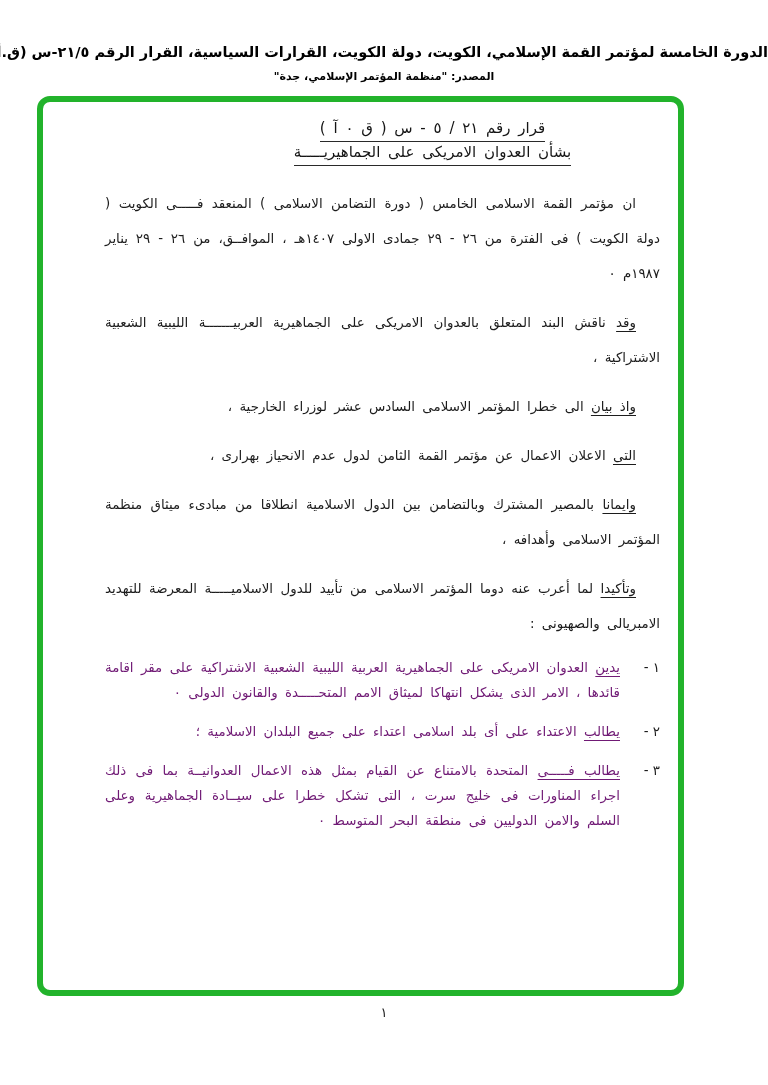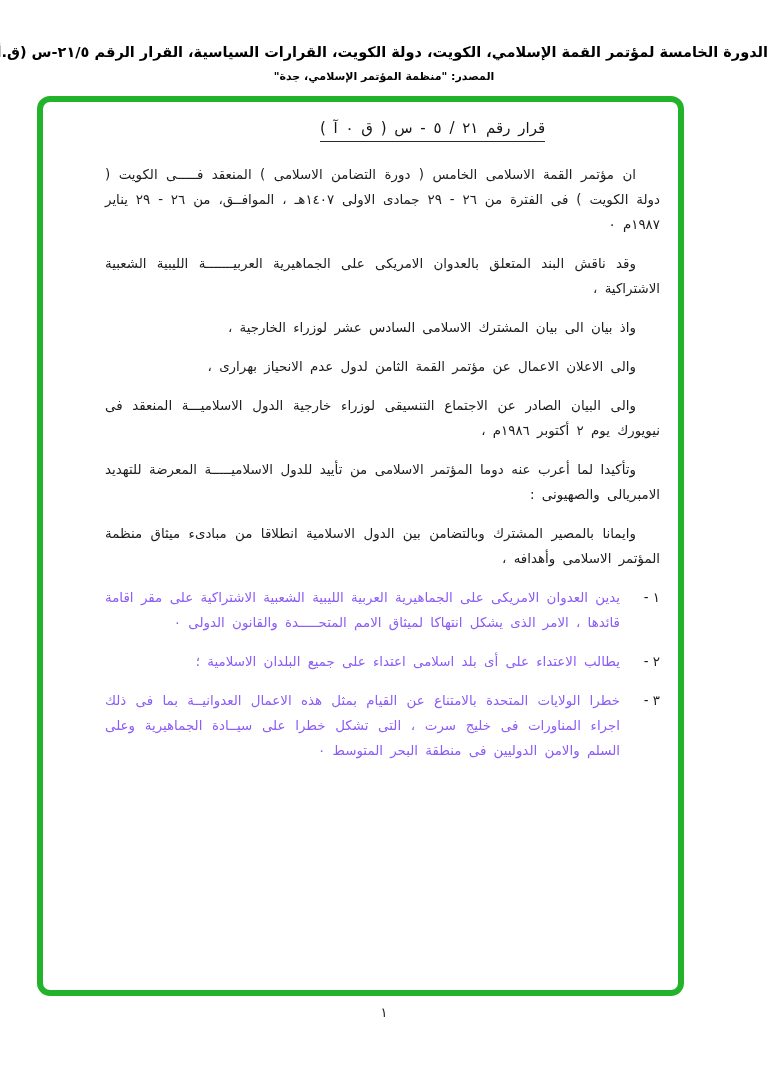--- a/index.html
+++ b/index.html
@@ -38,91 +38,92 @@
     font-size: 15px; color: #151515;
     border-bottom: 1.6px solid #2a2a2a;
     padding-bottom: 4px;
     word-spacing: 3px;
   }
   .title-block > div { display: block; }
 
   .para {
     margin: 0 0 14px 0;
     font-size: 13.4px;
-    line-height: 25px;
+    line-height: 35px;
     text-align: justify;
     text-align-last: right;
     text-indent: 24px;
     word-spacing: 3px;
     color: #1c1c1c;
   }
   .lead {
+    text-decoration: underline;
     text-decoration-thickness: 1.4px;
     text-underline-offset: 4px;
   }
 
   .item { display: flex; margin: 0 0 14px 0; }
   .item-number {
     flex: 0 0 40px;
     font-size: 13.4px; line-height: 25px;
     white-space: nowrap;
   }
   .item-text {
     flex: 1; margin: 0;
     font-size: 13.4px; line-height: 25px;
     text-align: justify; text-align-last: right;
-    word-spacing: 3px; color: #8b5cf6;
+    word-spacing: 3px; color: #701a75;
   }
 
   .page-number { direction: rtl; text-align: center; font-size: 13px; margin-top: 9px; color: #222; }
 </style>
 </head>
 <body>
 
 <div class="page">
 
   <div class="header">
     <div class="header-line1">الدورة الخامسة لمؤتمر القمة الإسلامي، الكويت، دولة الكويت، القرارات السياسية، القرار الرقم ٢١/٥-س (ق.أ)</div>
     <div class="header-line2">المصدر: "منظمة المؤتمر الإسلامي، جدة"</div>
   </div>
 
   <div class="green-box" style="border-color: rgb(34, 179, 43);">
 
     <div class="title-block">
       <div><span class="title-line">قرار رقم ٢١ / ٥ - س ( ق ٠ آ )</span></div>
+      <div><span class="title-line">بشأن العدوان الامريكى على الجماهيريـــــة</span></div>
     </div>
 
     <p class="para"><span class="lead"></span><span>ان مؤتمر القمة الاسلامى الخامس ( دورة التضامن الاسلامى ) المنعقد فـــــى الكويت ( دولة الكويت ) فى الفترة من ٢٦ - ٢٩ جمادى الاولى ١٤٠٧هـ ، الموافــق، من ٢٦ - ٢٩ يناير ١٩٨٧م ٠</span></p>
 
     <p class="para"><span class="lead">وقد</span><span> ناقش البند المتعلق بالعدوان الامريكى على الجماهيرية العربيـــــــة الليبية الشعبية الاشتراكية ،</span></p>
 
-    <p class="para"><span class="lead">واذ بيان</span><span> الى بيان المشترك الاسلامى السادس عشر لوزراء الخارجية ،</span></p>
+    <p class="para"><span class="lead">واذ بيان</span><span> الى خطرا المؤتمر الاسلامى السادس عشر لوزراء الخارجية ،</span></p>
 
 
-    <p class="para"><span class="lead">والى</span><span> الاعلان الاعمال عن مؤتمر القمة الثامن لدول عدم الانحياز بهرارى ،</span></p>
+    <p class="para"><span class="lead">التى</span><span> الاعلان الاعمال عن مؤتمر القمة الثامن لدول عدم الانحياز بهرارى ،</span></p>
 
 
-    <p class="para"><span class="lead">والى البيان</span><span> الصادر عن الاجتماع التنسيقى لوزراء خارجية الدول الاسلاميـــة المنعقد فى نيويورك يوم ٢ أكتوبر ١٩٨٦م ،</span></p>
+
+    <p class="para"><span class="lead">وايمانا</span><span> بالمصير المشترك وبالتضامن بين الدول الاسلامية انطلاقا من مبادىء ميثاق منظمة المؤتمر الاسلامى وأهدافه ،</span></p>
 
     <p class="para"><span class="lead">وتأكيدا</span><span> لما أعرب عنه دوما المؤتمر الاسلامى من تأييد للدول الاسلاميـــــة المعرضة للتهديد الامبريالى والصهيونى :</span></p>
-
-    <p class="para"><span class="lead">وايمانا</span><span> بالمصير المشترك وبالتضامن بين الدول الاسلامية انطلاقا من مبادىء ميثاق منظمة المؤتمر الاسلامى وأهدافه ،</span></p>
 
     <div class="item">
       <span class="item-number">١ -</span>
       <p class="item-text"><span class="lead">يدين</span><span> العدوان الامريكى على الجماهيرية العربية الليبية الشعبية الاشتراكية على مقر اقامة قائدها ، الامر الذى يشكل انتهاكا لميثاق الامم المتحـــــدة والقانون الدولى ٠</span></p>
     </div>
 
     <div class="item">
       <span class="item-number">٢ -</span>
       <p class="item-text"><span class="lead">يطالب</span><span> الاعتداء على أى بلد اسلامى اعتداء على جميع البلدان الاسلامية ؛</span></p>
     </div>
 
     <div class="item">
       <span class="item-number">٣ -</span>
-      <p class="item-text"><span class="lead">خطرا الولايات</span><span> المتحدة بالامتناع عن القيام بمثل هذه الاعمال العدوانيــة بما فى ذلك اجراء المناورات فى خليج سرت ، التى تشكل خطرا على سيــادة الجماهيرية وعلى السلم والامن الدوليين فى منطقة البحر المتوسط ٠</span></p>
+      <p class="item-text"><span class="lead">يطالب فـــــى</span><span> المتحدة بالامتناع عن القيام بمثل هذه الاعمال العدوانيــة بما فى ذلك اجراء المناورات فى خليج سرت ، التى تشكل خطرا على سيــادة الجماهيرية وعلى السلم والامن الدوليين فى منطقة البحر المتوسط ٠</span></p>
     </div>
 
   </div>
 
   <div class="page-number">١</div>
 
 </div>
 
 </body></html>

